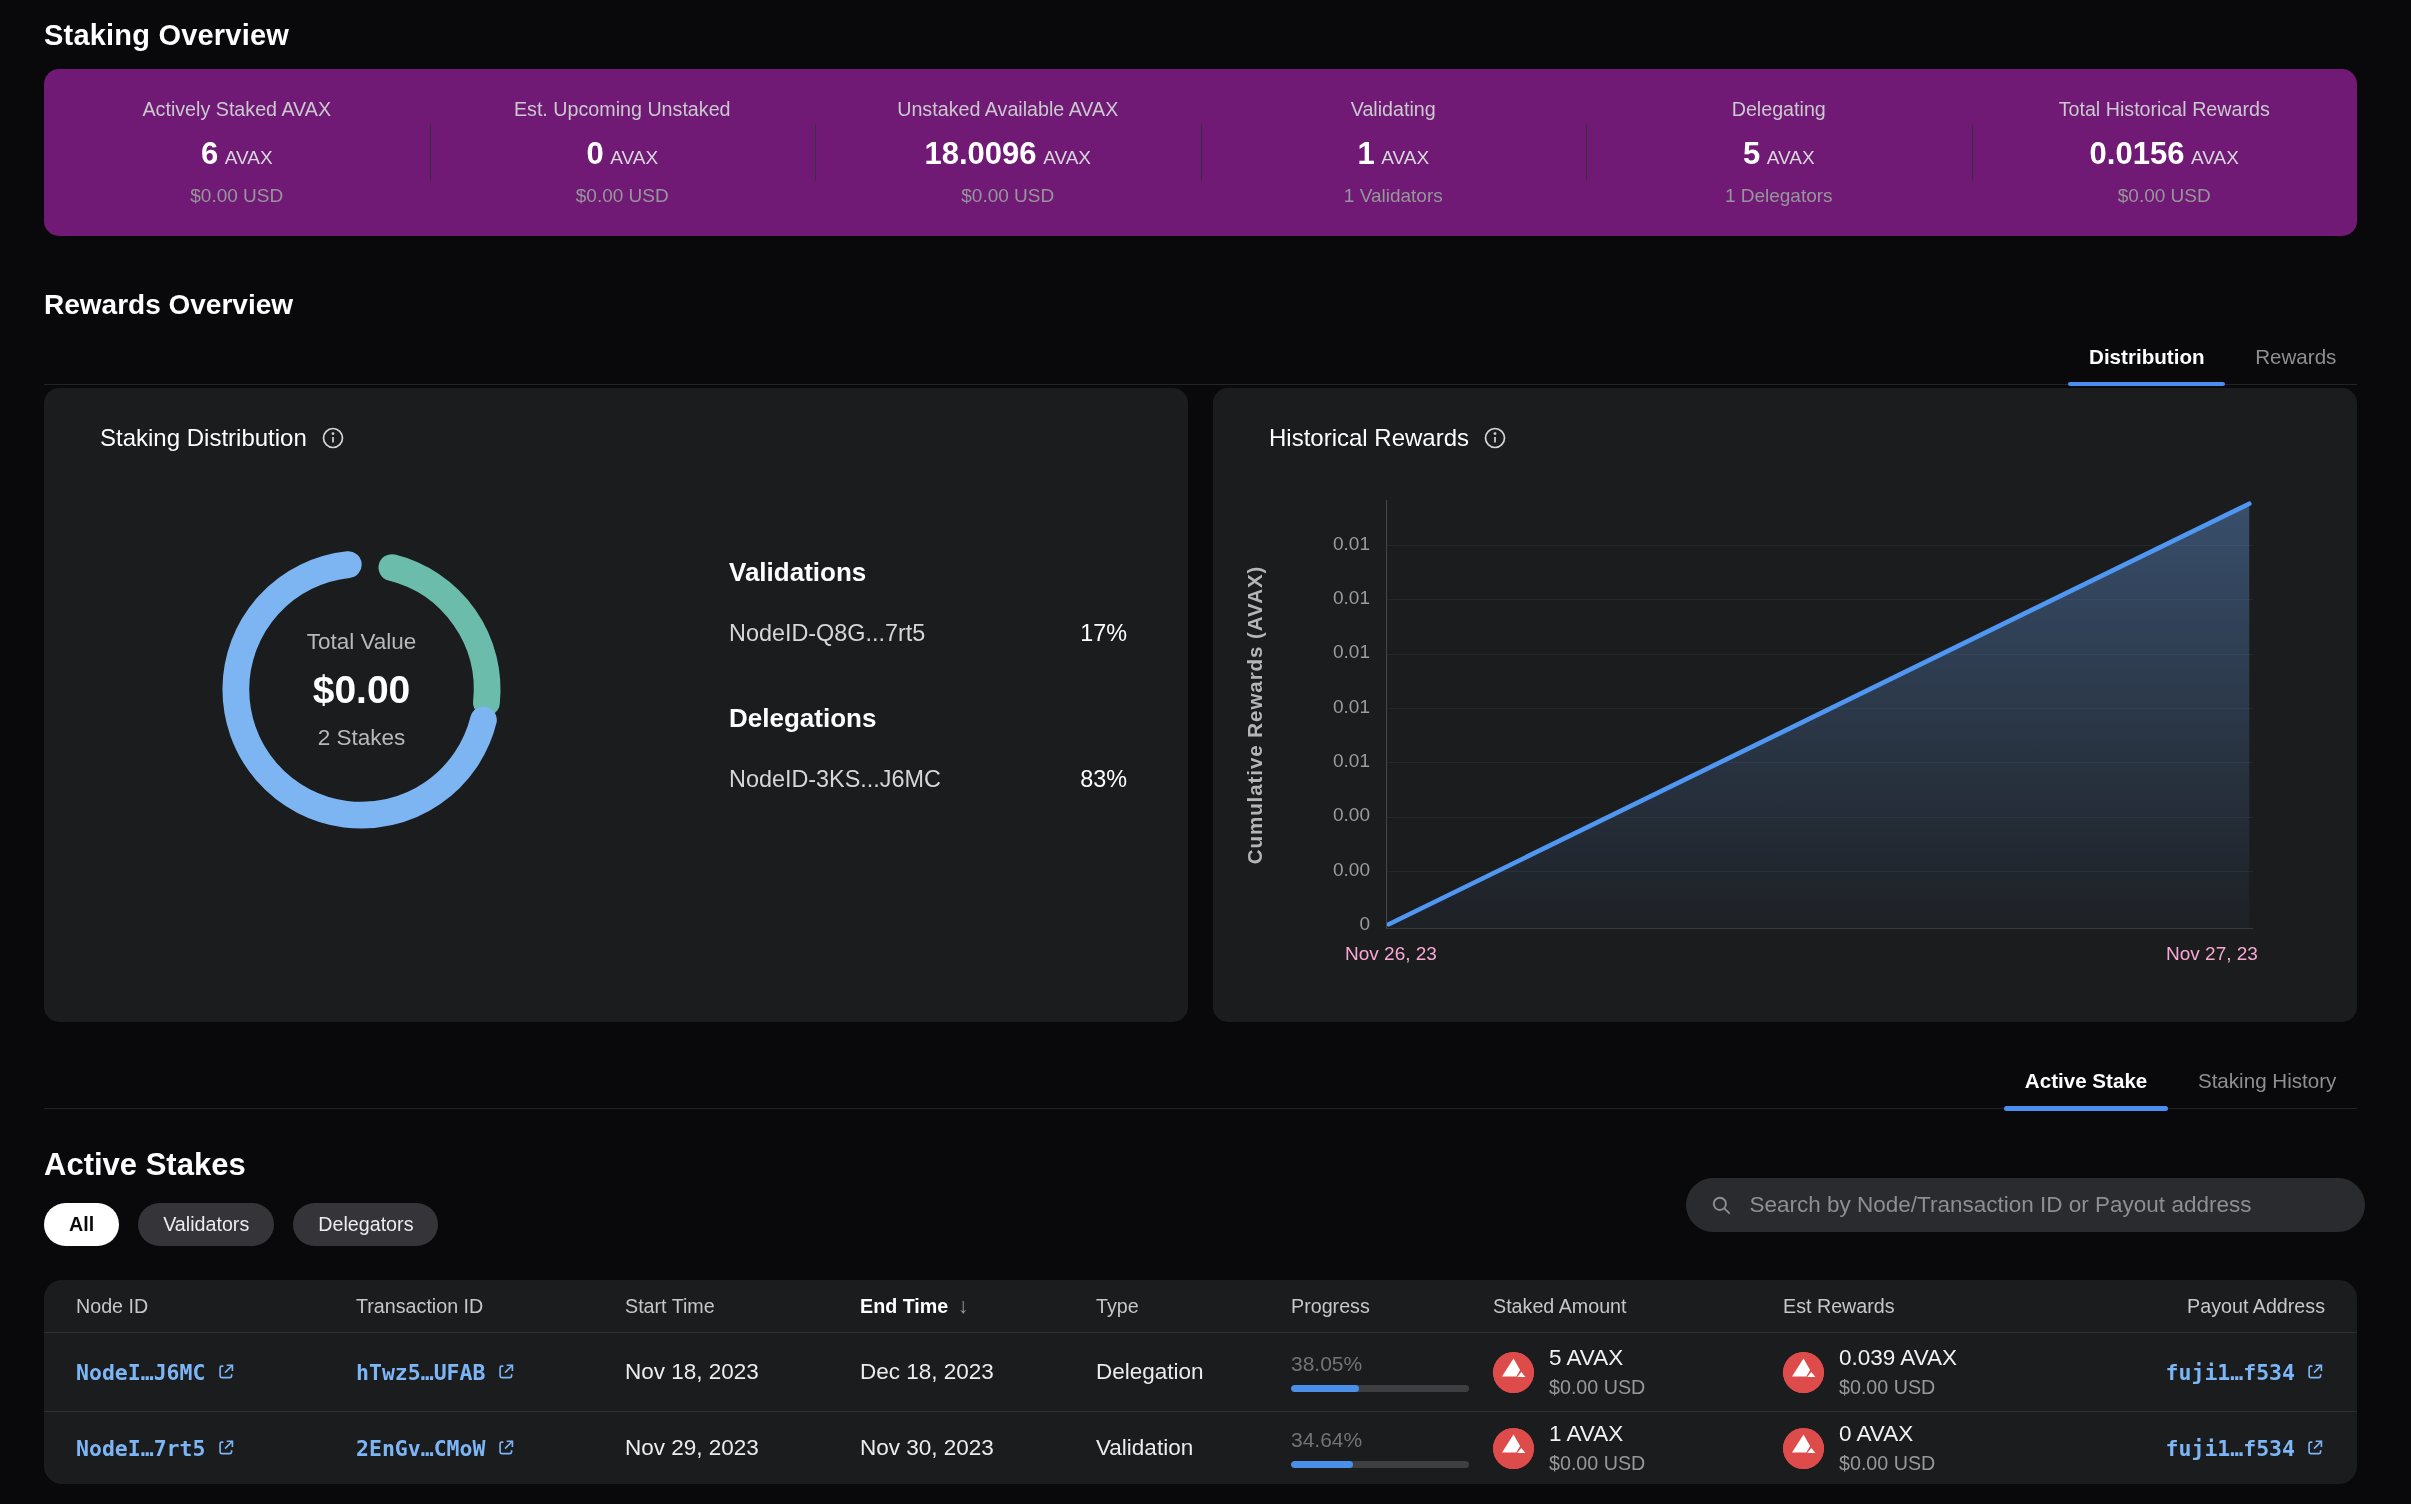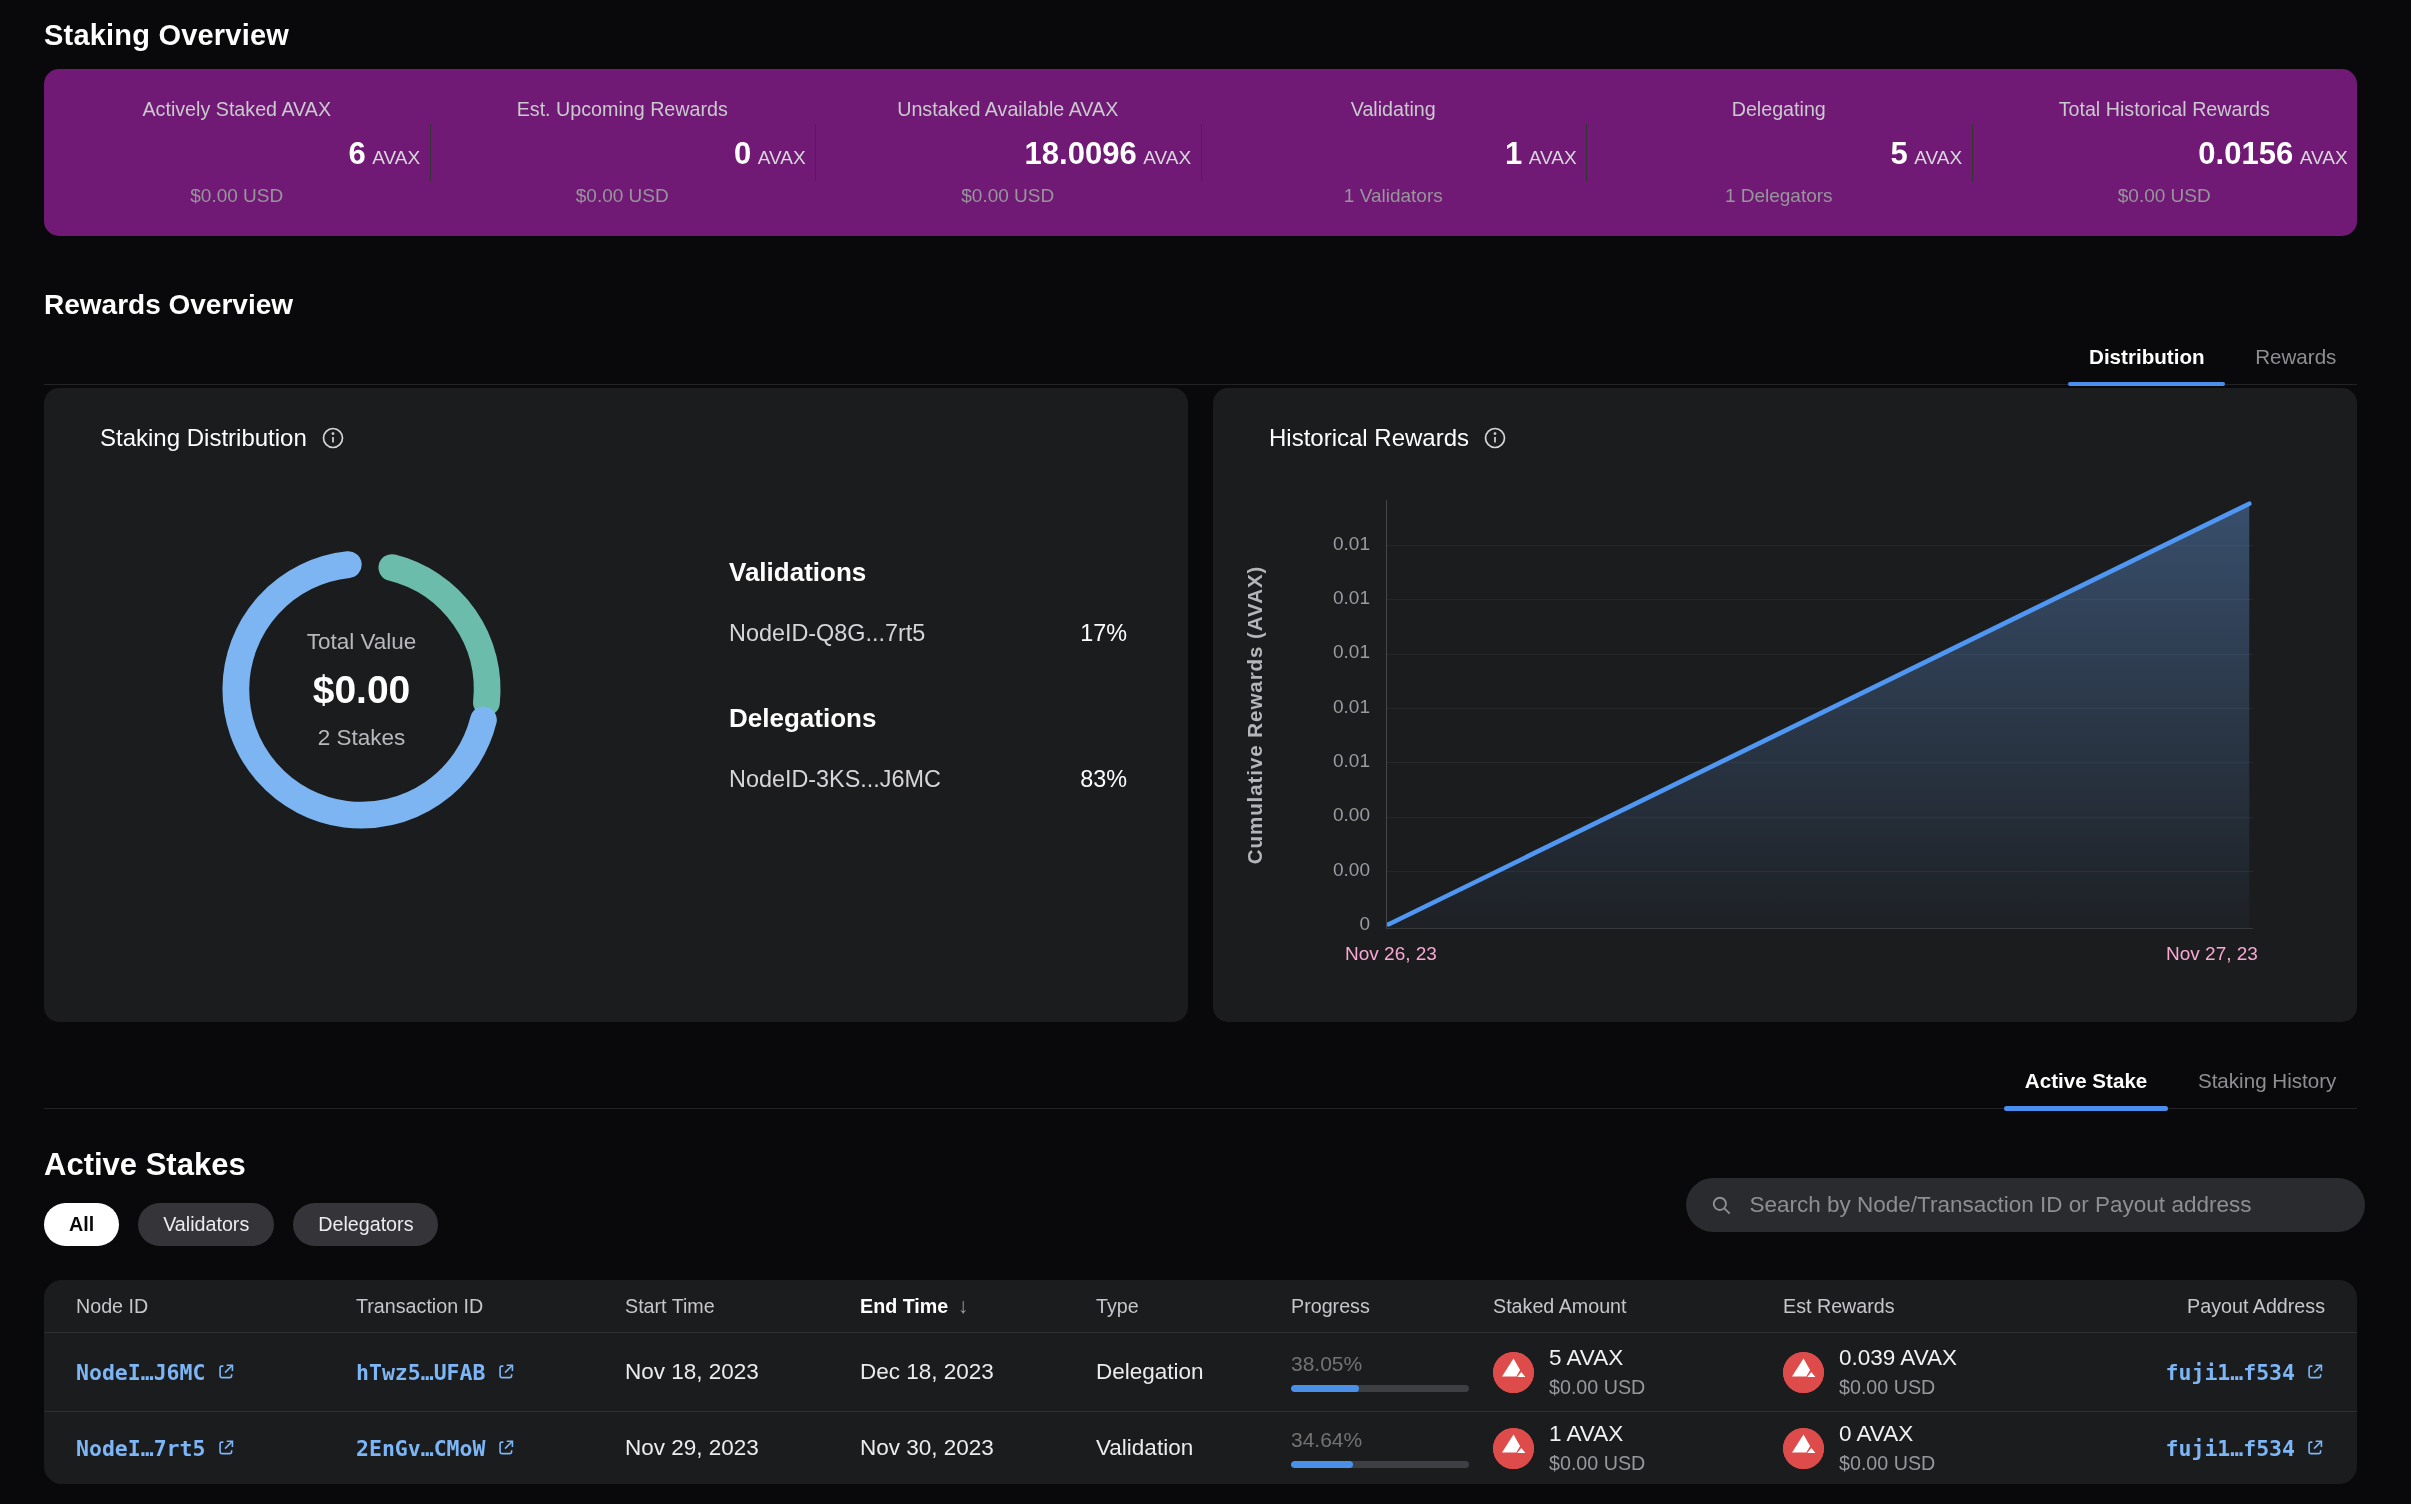--- a/index.html
+++ b/index.html
@@ -12,21 +12,21 @@
   }
   h1,h2 { margin:0; font-weight:700; }
   .h-main { font-size:29px; line-height:41px; letter-spacing:0.2px; }
 
   
   .stats-card { margin-top:13px; height:167px; background:#701a75; border-radius:15px;
     display:flex; align-items:center; }
   .stat { flex:1; text-align:center; position:relative; padding:0 9.4px; }
   .stat + .stat::before { content:""; position:absolute; left:0; top:24%; height:52%; width:0.9px; background:#333438; }
   .stat .lbl { font-size:19.7px; color:#c9c9ce; }
-  .stat .val-row { margin-top:15px; font-size:31px; font-weight:700; color:#fff;text-align:right; }
+  .stat .val-row { margin-top:15px; font-size:31px; font-weight:700; color:#fff; }
   .stat .unit { font-size:19px; font-weight:400; color:#d8d8dc; margin-left:6.6px; }
   .stat .sub { margin-top:13px; font-size:19px; color:#96969b; }
 
   
   .sect { margin-top:49px; font-size:28px; line-height:39px; }
   .tabs { margin-top:20.6px; display:flex; gap:9.4px; border-bottom:0.9px solid #232327;justify-content:flex-end; }
   .tab { position:relative; padding:0 20.6px 15px 20.6px; font-size:20.6px; line-height:24px;
     font-weight:500; color:#8e8e93; cursor:pointer; }
   .tab.active { color:#fff; font-weight:700; }
   .tab.active::after { content:""; position:absolute; left:0; right:0; bottom:-2.8px; height:4.7px;
@@ -108,21 +108,21 @@
 
   <h1 class="h-main">Staking Overview</h1>
 
   <div class="stats-card">
     <div class="stat">
       <div class="lbl">Actively Staked AVAX</div>
       <div class="val-row"><span>6</span><span class="unit">AVAX</span></div>
       <div class="sub">$0.00 USD</div>
     </div>
     <div class="stat">
-      <div class="lbl">Est. Upcoming Rewards</div>
+      <div class="lbl">Est. Upcoming Unstaked</div>
       <div class="val-row"><span>0</span><span class="unit">AVAX</span></div>
       <div class="sub">$0.00 USD</div>
     </div>
     <div class="stat">
       <div class="lbl">Unstaked Available AVAX</div>
       <div class="val-row"><span>18.0096</span><span class="unit">AVAX</span></div>
       <div class="sub">$0.00 USD</div>
     </div>
     <div class="stat">
       <div class="lbl">Validating</div>

